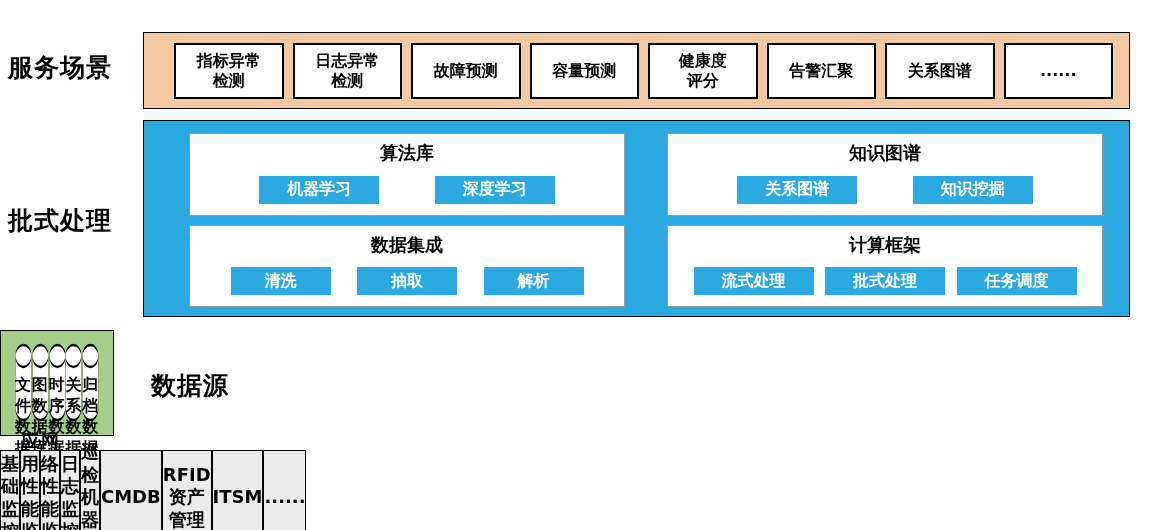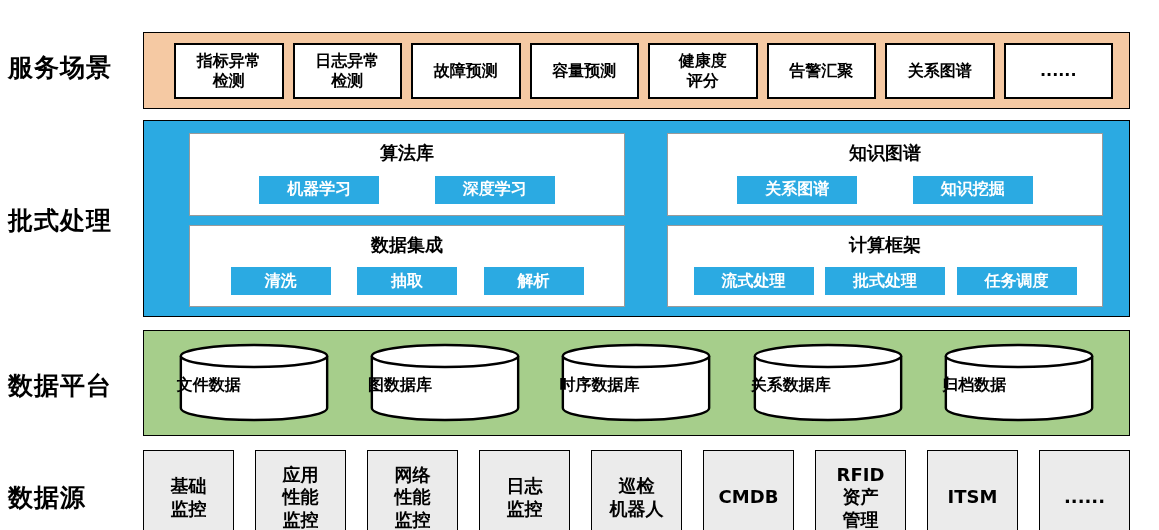--- a/index.html
+++ b/index.html
@@ -168,21 +168,20 @@
         <div class="panel-chips">
           <div class="chip">流式处理</div>
           <div class="chip">批式处理</div>
           <div class="chip">任务调度</div>
         </div>
       </div>
 
     </div>
   </div>
 
-  <div class="row-label">数据平台</div>
   <div class="row-content">
     <div class="band band-data">
 
       <div class="db">
         <svg class="db-shape" viewBox="0 0 160 80" preserveAspectRatio="none">
           <path d="M4,13 v52 a76,12 0 0 0 152,0 v-52" fill="#ffffff" stroke="#000" stroke-width="2.5"></path>
           <ellipse cx="80" cy="13" rx="76" ry="11" fill="#ffffff" stroke="#000" stroke-width="2.5"></ellipse>
         </svg>
         <span class="db-label">文件数据</span>
       </div>

